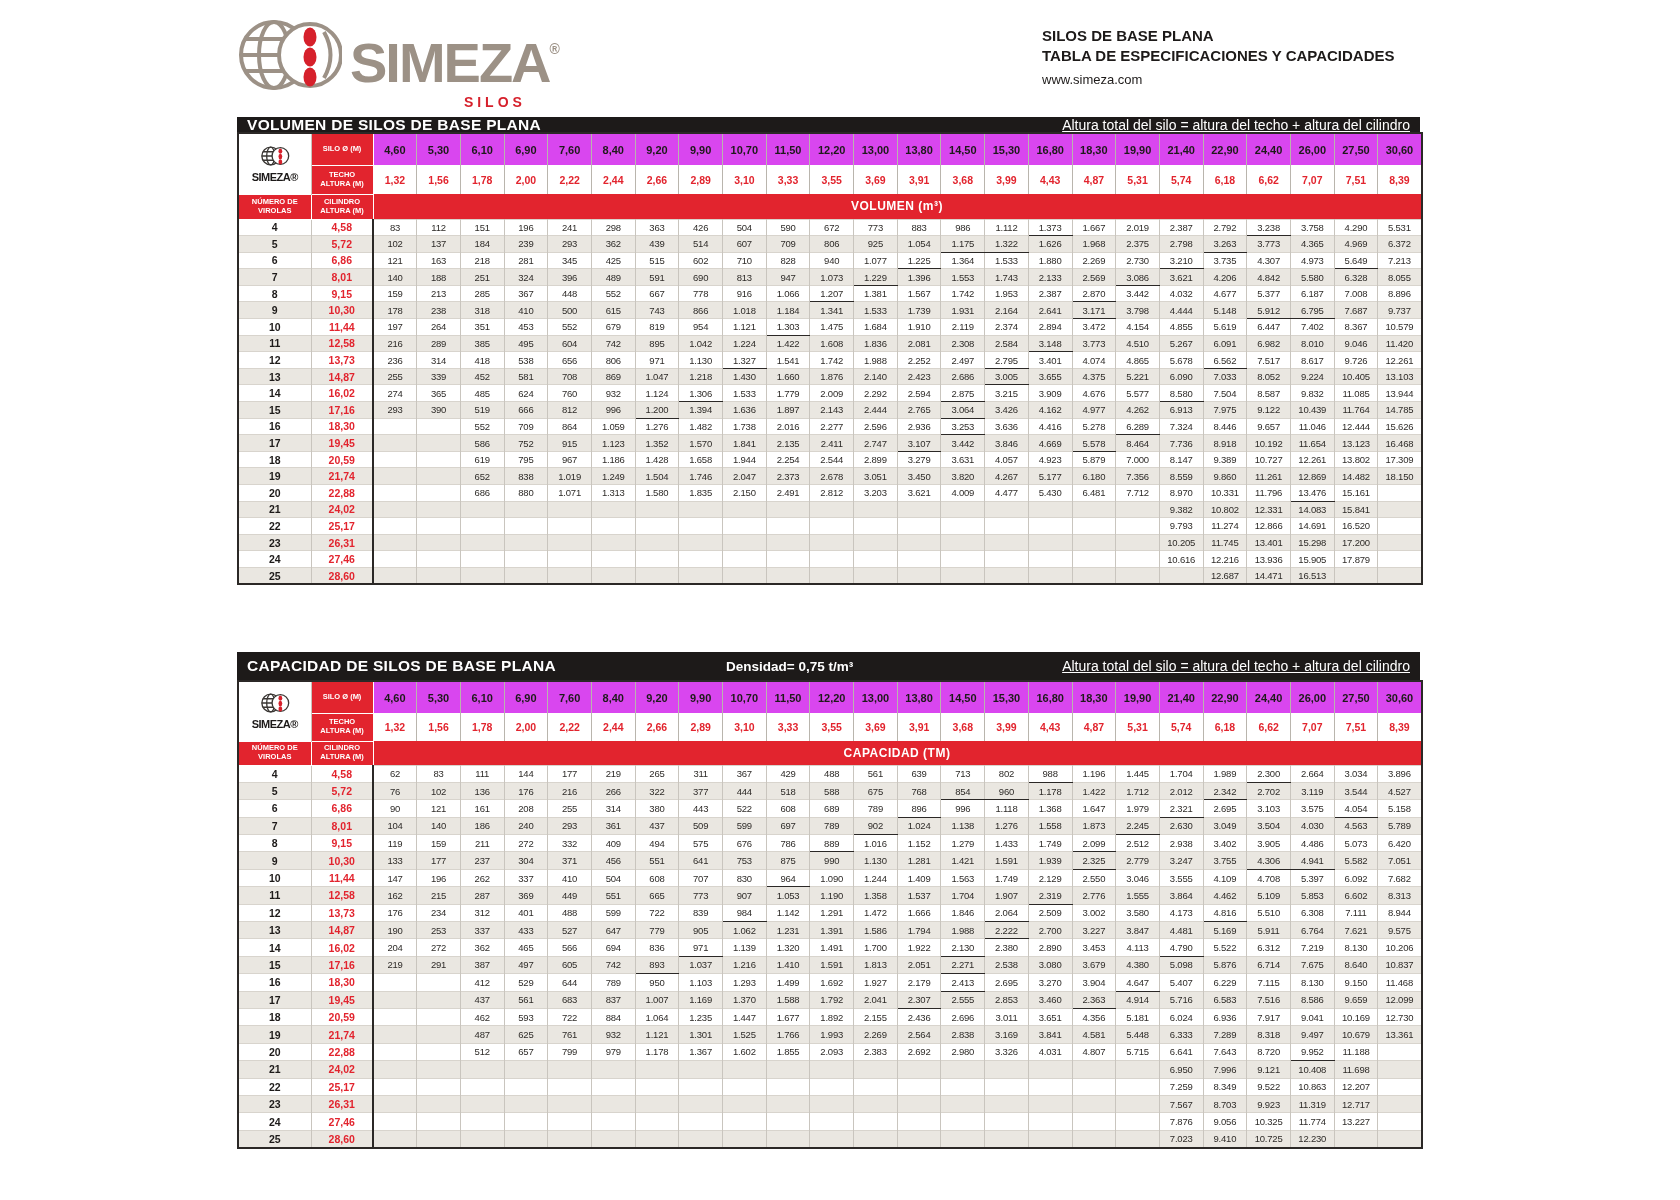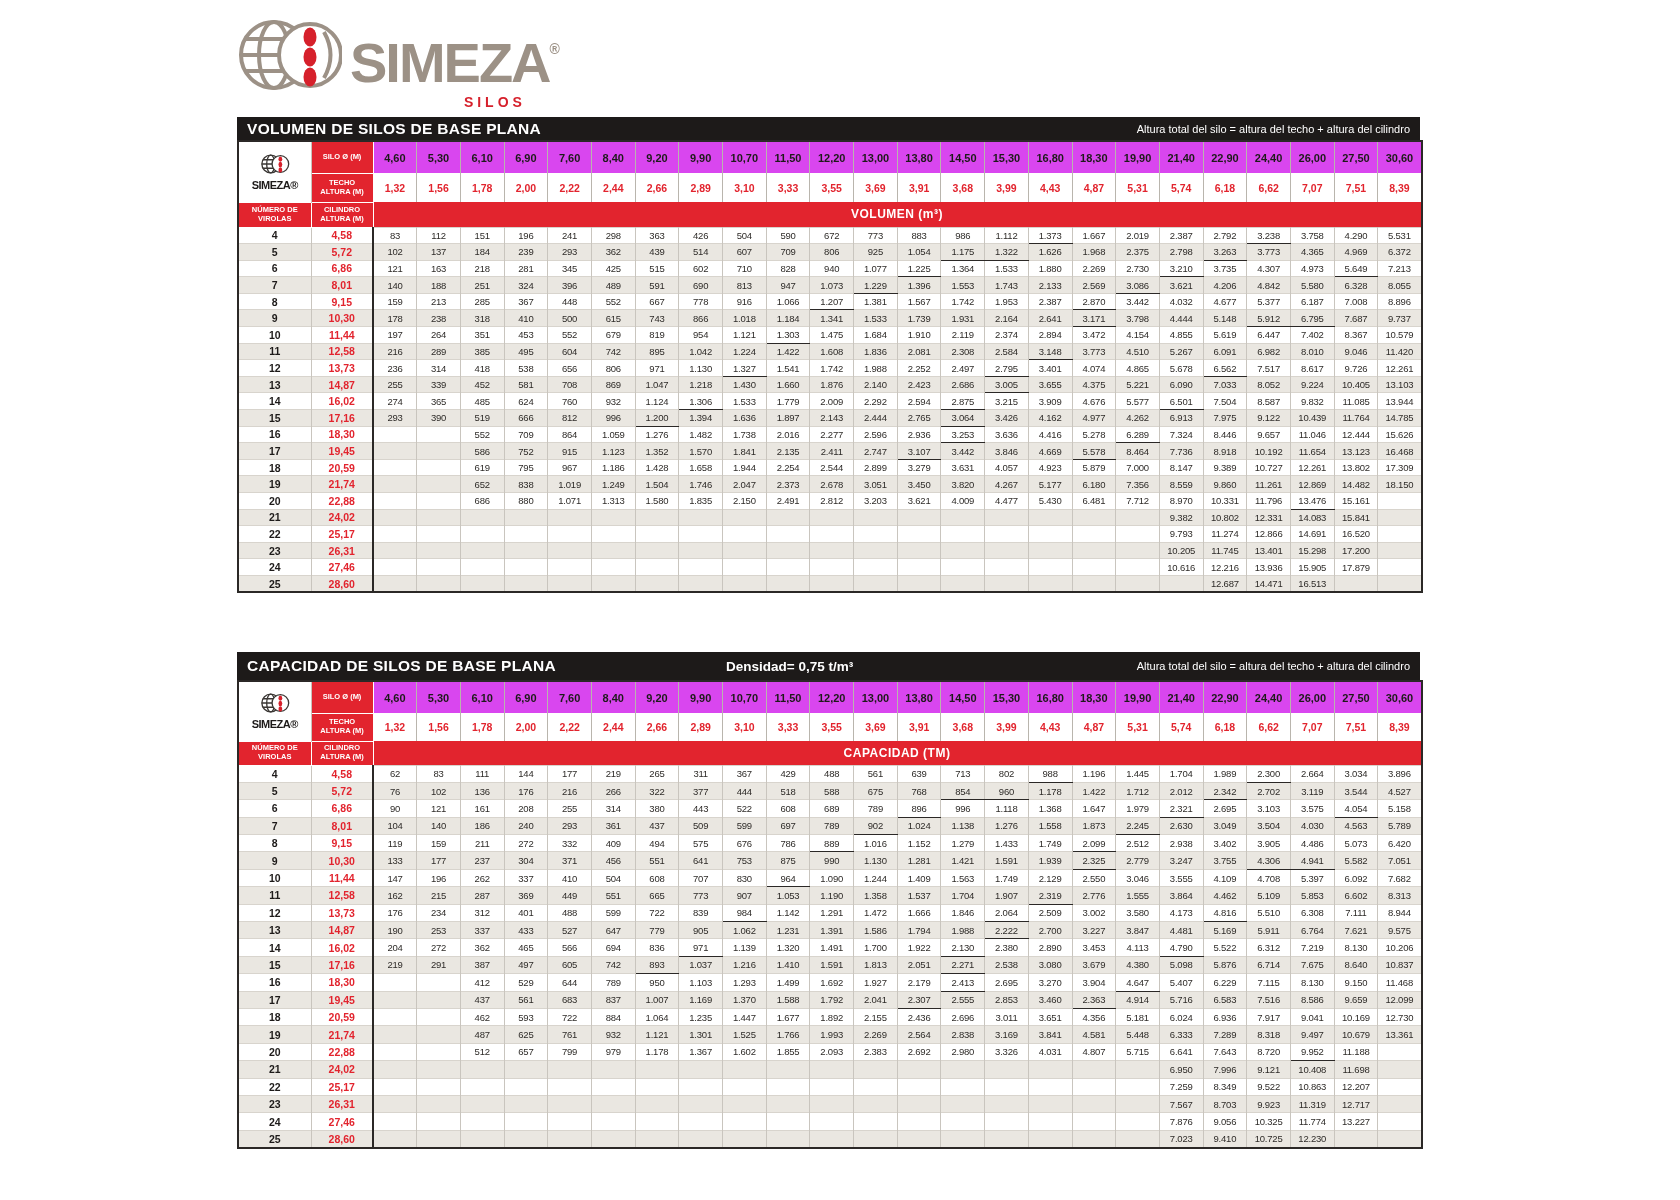--- a/index.html
+++ b/index.html
@@ -15,25 +15,25 @@
   .brand-sub{text-align:right;font-size:14px;font-weight:bold;color:#d6202b;letter-spacing:4px;margin-top:-4px;padding-right:34px;}
   .head-info{position:absolute;left:1042px;top:26px;color:#1d1a19;}
   .head-info .l1,.head-info .l2{font-size:15px;font-weight:bold;line-height:20px;}
   .head-info .l3{font-size:13px;margin-top:6px;}
 
   
   section.tablebox{position:absolute;left:237px;width:1183px;}
   #t0{top:117px;}
   #t1{top:652px;}
   .tbar{background:#1d1a19;color:#fff;display:flex;align-items:center;padding:0 10px;box-sizing:border-box;}
-  #t0 .tbar{height:23px;}
+  #t0 .tbar{height:15px;}
   #t1 .tbar{height:28px;}
   .t-title{font-size:15.5px;font-weight:bold;letter-spacing:.3px;white-space:nowrap;}
   .t-density{font-size:13.5px;font-weight:bold;margin-left:170px;white-space:nowrap;}
-  .t-note{margin-left:auto;font-size:11px;white-space:nowrap;}
+  .t-note{margin-left:auto;font-size:14px;white-space:nowrap;text-decoration:underline;}
 
   table.spec{border-collapse:collapse;table-layout:fixed;width:1183px;border:2px solid #2b2826;}
   table.spec td,table.spec th{padding:0;text-align:center;vertical-align:middle;overflow:hidden;white-space:nowrap;}
 
   
   tr.hrow1{height:32px;}
   tr.hrow2{height:29px;}
   #t1 tr.hrow2{height:28px;}
   tr.bandrow{height:25px;}
   #t1 tr.bandrow{height:24px;}
@@ -75,20 +75,25 @@
         <ellipse cx="72" cy="63" rx="6.5" ry="9.5"></ellipse>
       </g>
       <path d="M86,18 Q99,41 86,64" stroke="#9c9186" stroke-width="4" fill="none"></path>
     </svg>
     <div class="brand-txt">
       <div class="brand-name"><span>SIMEZA</span><span class="brand-reg">®</span></div>
       <div class="brand-sub">SILOS</div>
     </div>
   </div>
 
+  <div class="head-info">
+    <div class="l1">SILOS DE BASE PLANA</div>
+    <div class="l2">TABLA DE ESPECIFICACIONES Y CAPACIDADES</div>
+    <div class="l3">www.simeza.com</div>
+  </div>
 
   <section class="tablebox" id="t0">
     <div class="tbar">
       <span class="t-title">VOLUMEN DE SILOS DE BASE PLANA</span>
       <span class="t-note">Altura total del silo = altura del techo + altura del cilindro</span>
     </div>
     <div class="grid-host">
         <table class="spec">
           <colgroup>
             <col style="width:73px">
@@ -487,21 +492,21 @@
               <td class="val sl">1.533</td>
               <td class="val">1.779</td>
               <td class="val">2.009</td>
               <td class="val">2.292</td>
               <td class="val">2.594</td>
               <td class="val sb">2.875</td>
               <td class="val sl">3.215</td>
               <td class="val">3.909</td>
               <td class="val">4.676</td>
               <td class="val">5.577</td>
-              <td class="val sb">6.501</td>
+              <td class="val sb">8.580</td>
               <td class="val sl">7.504</td>
               <td class="val">8.587</td>
               <td class="val">9.832</td>
               <td class="val">11.085</td>
               <td class="val">13.944</td>
             </tr>
             <tr class="striped">
               <th class="vir">15</th>
               <td class="alt">17,16</td>
               <td class="val fd">293</td>

